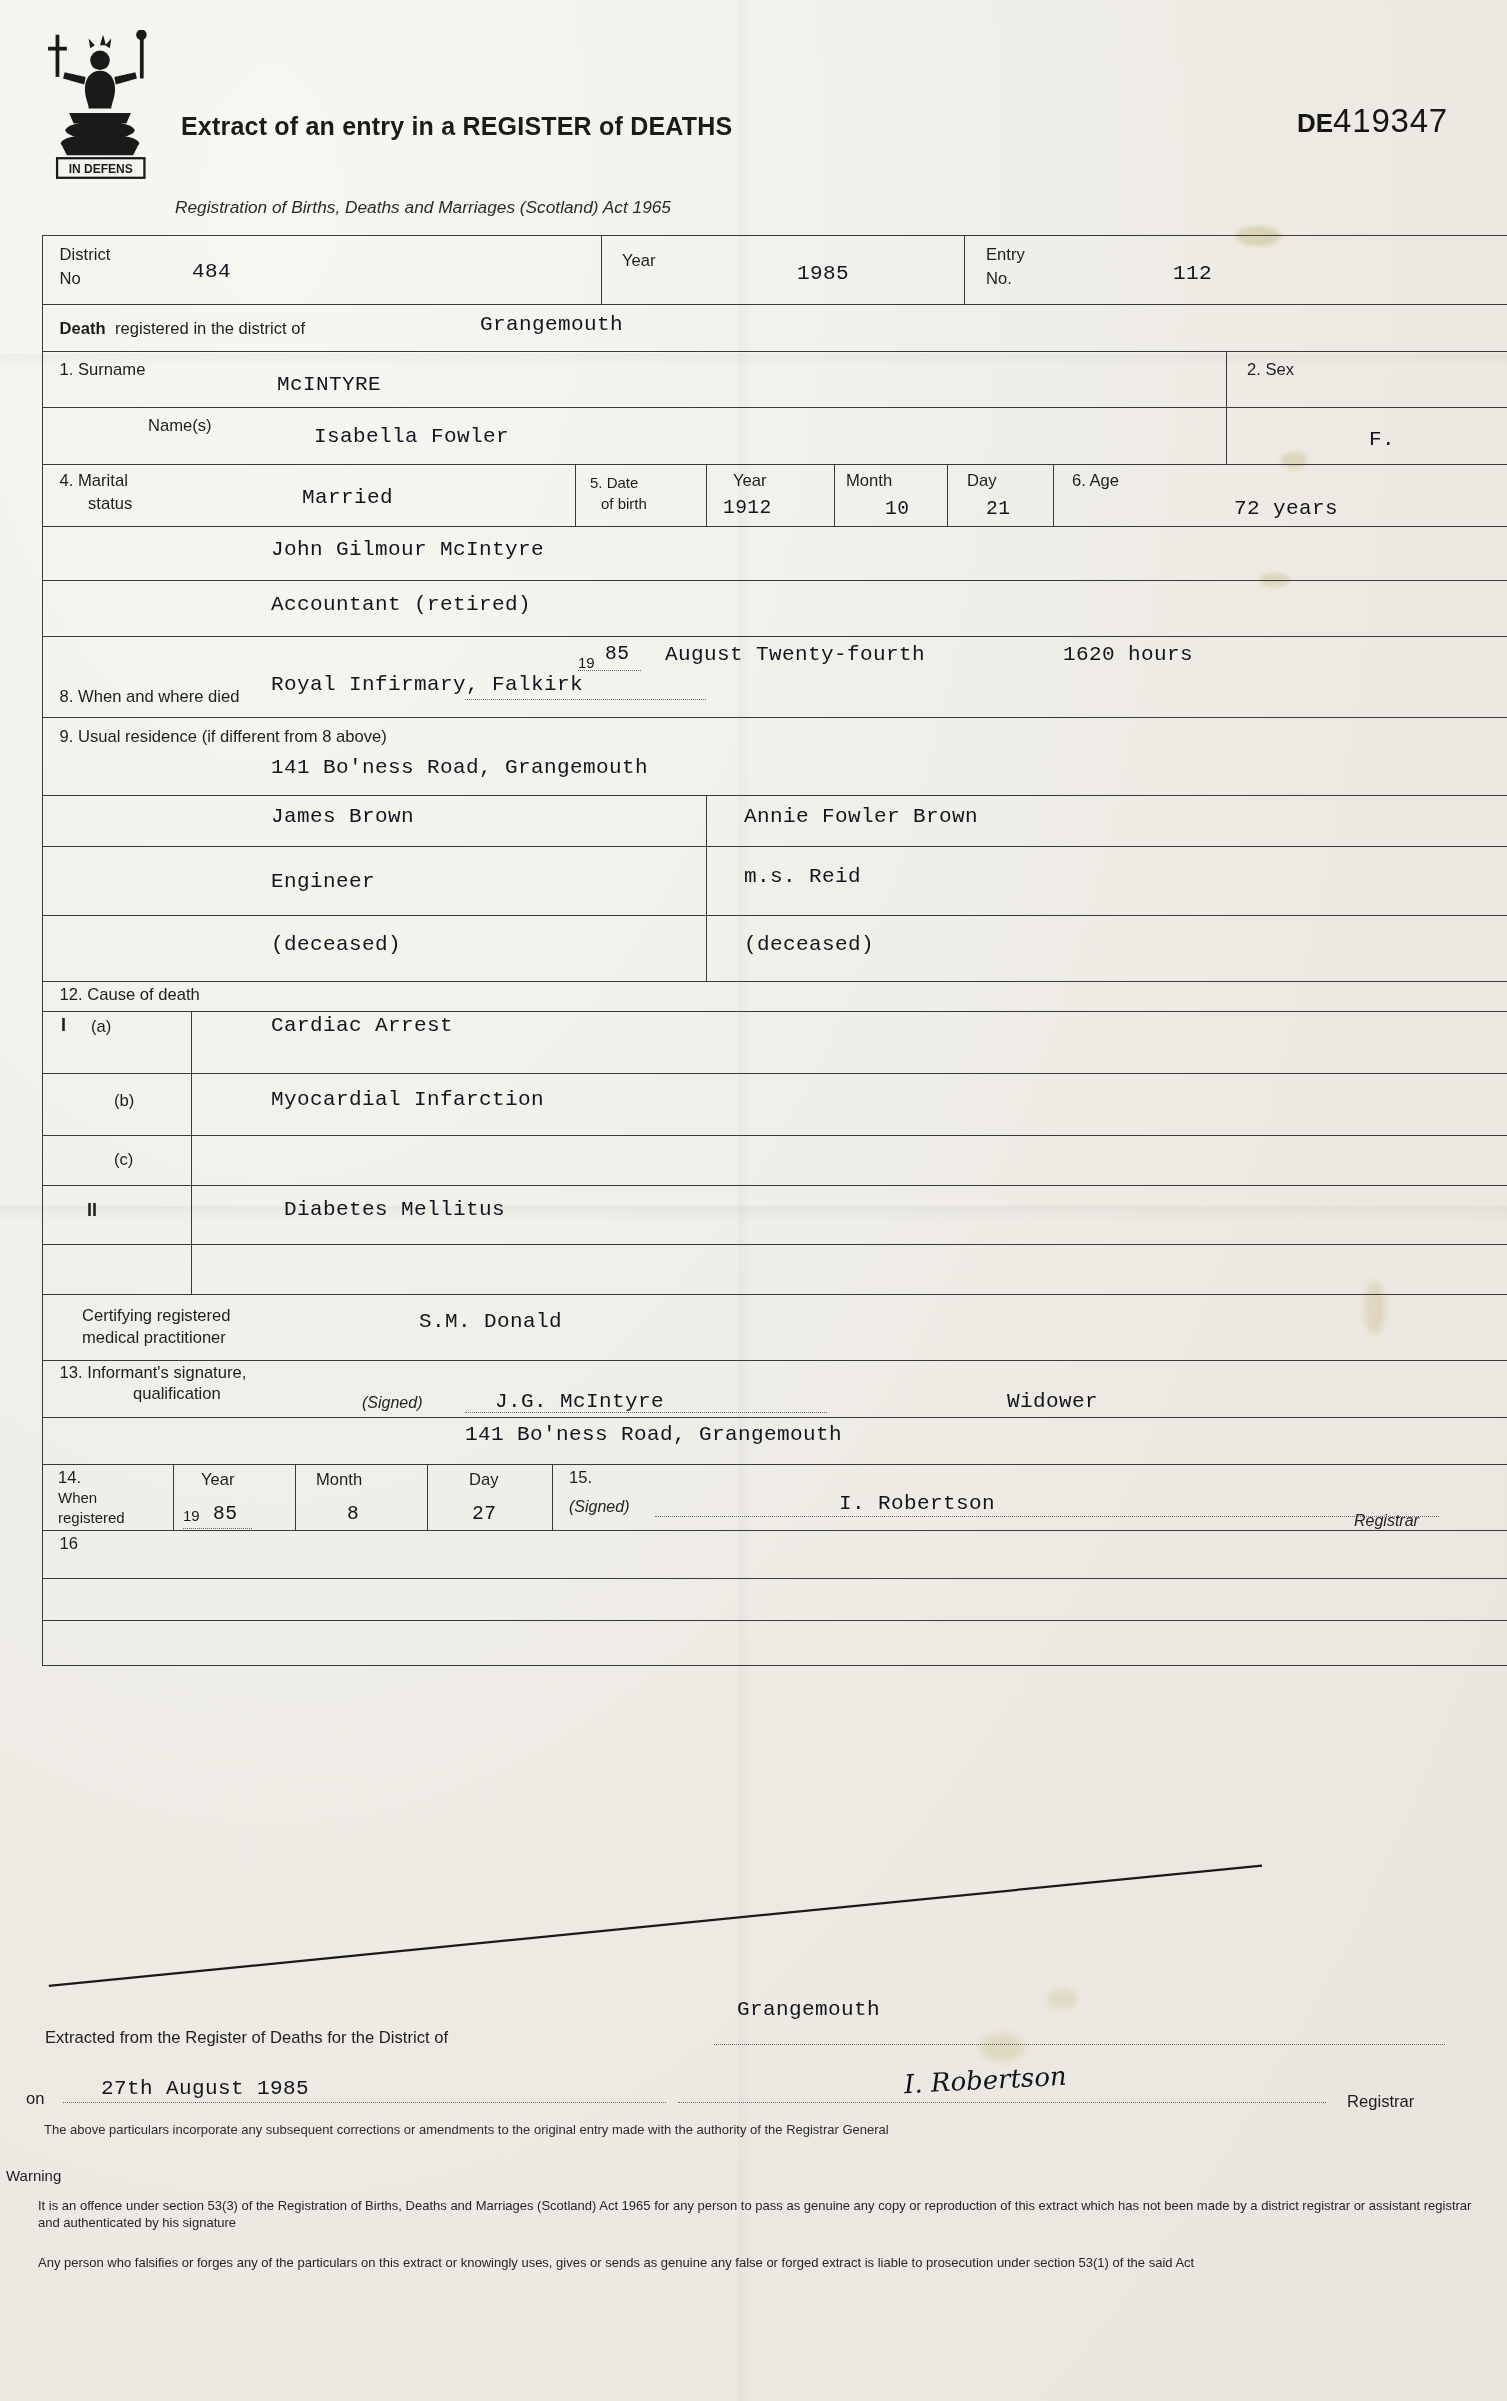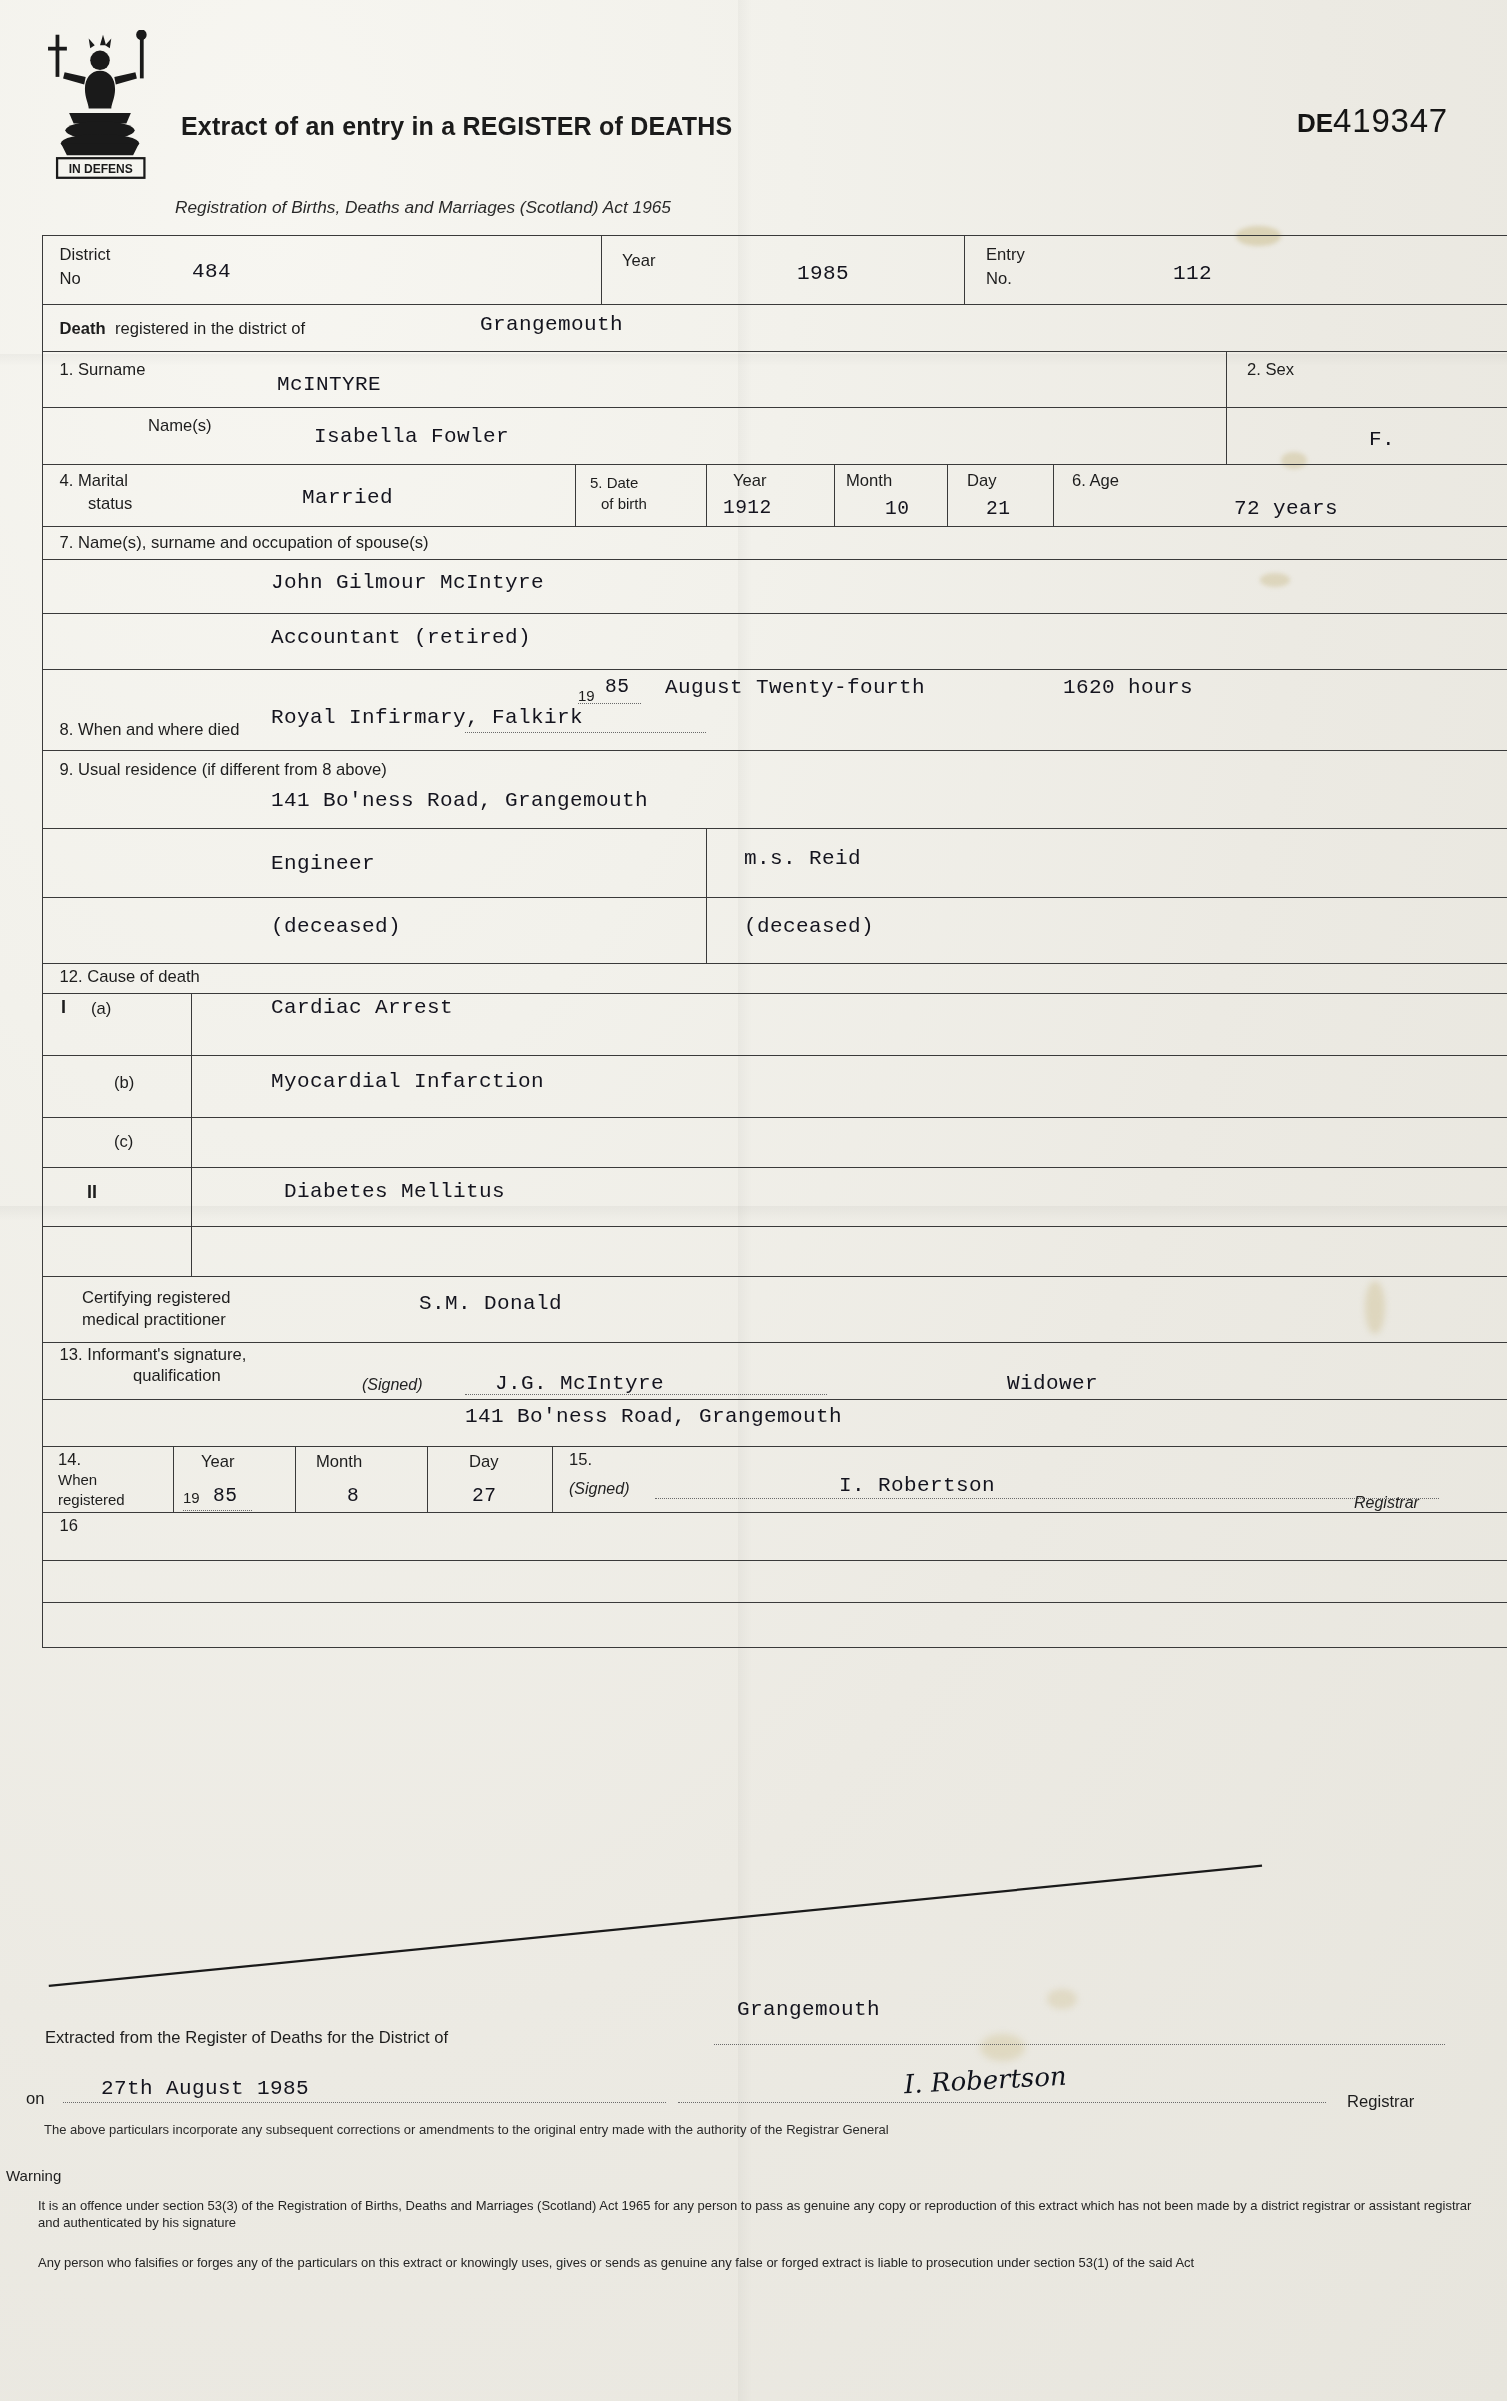--- a/index.html
+++ b/index.html
@@ -256,23 +256,20 @@
       <span class="lbl" style="left:690px; top:6px;">Year</span>
       <span class="hw" style="left:680px; top:32px;">1912</span>
       <span class="lbl" style="left:803px; top:6px;">Month</span>
       <span class="hw" style="left:842px; top:33px;">10</span>
       <span class="lbl" style="left:924px; top:6px;">Day</span>
       <span class="hw" style="left:943px; top:33px;">21</span>
       <span class="lbl" style="left:1029px; top:6px;">6.  Age</span>
       <span class="hw big" style="left:1191px; top:32px;">72 years</span>
     </div>
 
-    <div class="row" style="height:33px;">
-      <span class="lbl" style="left:16.6px; top:6px;">7.  Name(s), surname and occupation of spouse(s)</span>
-    </div>
     <div class="row" style="height:54px;">
       <span class="hw big" style="left:228px; top:10.5px;">John Gilmour McIntyre</span>
     </div>
     <div class="row" style="height:56px;">
       <span class="hw big" style="left:228px; top:12px;">Accountant (retired)</span>
     </div>
 
     <div class="row" style="height:81px;">
       <span class="lbl" style="left:16.6px; top:6px;margin-top:44px;">8.  When and where died</span>
       <span class="lbl sm" style="left:535px; top:16.6px;">19</span>
@@ -282,20 +279,25 @@
       <span class="hw big" style="left:1020px; top:6px;">1620 hours</span>
       <span class="hw big" style="left:228px; top:36px;">Royal Infirmary, Falkirk</span>
       <div class="dots" style="left:422px; top:62px; width:241px;"></div>
     </div>
 
     <div class="row" style="height:78px;">
       <span class="lbl" style="left:16.6px; top:9px;">9.  Usual residence (if different from 8 above)</span>
       <span class="hw big" style="left:228px; top:38px;">141 Bo'ness Road, Grangemouth</span>
     </div>
 
+    <div class="row" style="height:51px;">
+      <div class="vline" style="left:663px;"></div>
+      <span class="hw big" style="left:228px; top:9px;">James Brown</span>
+      <span class="hw big" style="left:701px; top:9px;">Annie Fowler Brown</span>
+    </div>
     <div class="row" style="height:69px;">
       <div class="vline" style="left:663px;"></div>
       <span class="hw big" style="left:228px; top:23px;">Engineer</span>
       <span class="hw big" style="left:701px; top:18px;">m.s. Reid</span>
     </div>
     <div class="row" style="height:66px;">
       <div class="vline" style="left:663px;"></div>
       <span class="hw big" style="left:228px; top:16.6px;">(deceased)</span>
       <span class="hw big" style="left:701px; top:16.6px;">(deceased)</span>
     </div>

